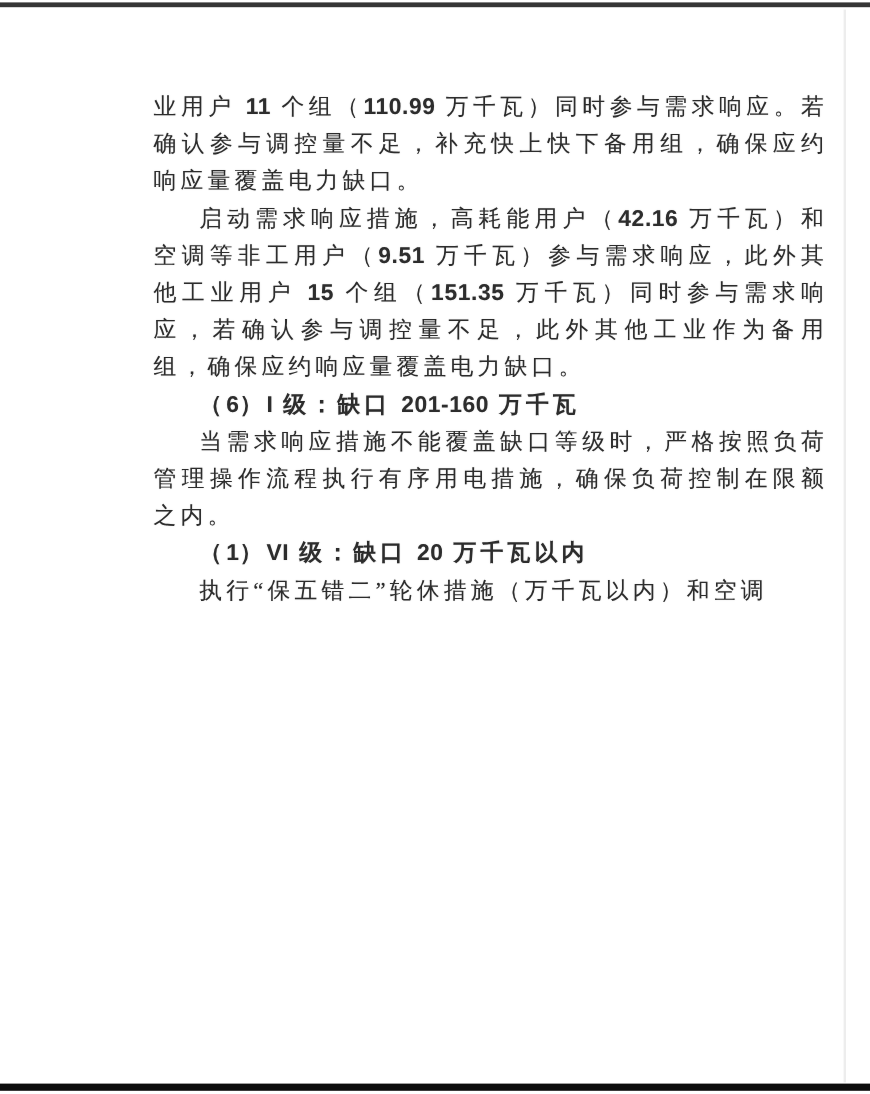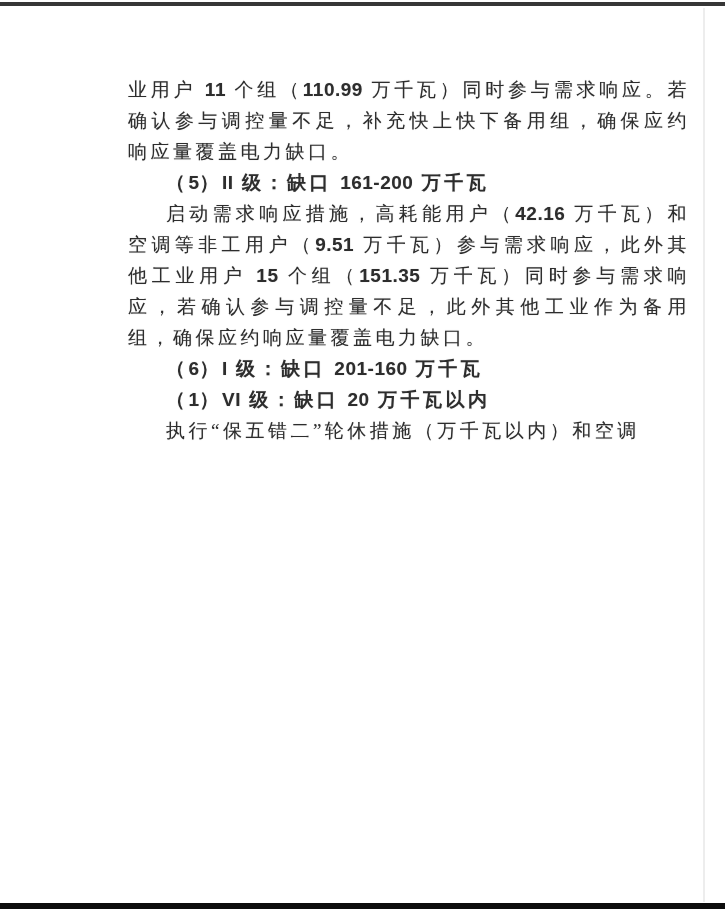--- a/index.html
+++ b/index.html
@@ -74,21 +74,21 @@
 </style>
 </head>
 <body>
 
 <div class="page">
   <div class="top-rule"></div>
   <div class="edge-line"></div>
 
   <div class="text-block">
     <p class="para">业用户 <span class="num">11</span> 个组（<span class="num">110.99</span> 万千瓦）同时参与需求响应。若确认参与调控量不足，补充快上快下备用组，确保应约响应量覆盖电力缺口。</p>
-    <p class="para heading">（<span class="num">5</span>）<span class="num">II</span> 级：缺口 <span class="num">161-200</span> 万千瓦</p>
     <p class="para indent">启动需求响应措施，高耗能用户（<span class="num">42.16</span> 万千瓦）和空调等非工用户（<span class="num">9.51</span> 万千瓦）参与需求响应，此外其他工业用户 <span class="num">15</span> 个组（<span class="num">151.35</span> 万千瓦）同时参与需求响应，若确认参与调控量不足，此外其他工业作为备用组，确保应约响应量覆盖电力缺口。</p>
     <p class="para heading">（<span class="num">6</span>）<span class="num">I</span> 级：缺口 <span class="num">201-160</span> 万千瓦</p>
+    <p class="para indent">当需求响应措施不能覆盖缺口等级时，严格按照负荷管理操作流程执行有序用电措施，确保负荷控制在限额之内。</p>
     <p class="para heading">（<span class="num">1</span>）<span class="num">VI</span> 级：缺口 <span class="num">20</span> 万千瓦以内</p>
     <p class="para indent">执行“保五错二”轮休措施（万千瓦以内）和空调</p>
   </div>
 
   <div class="bottom-rule"></div>
 </div>
 
 </body></html>

